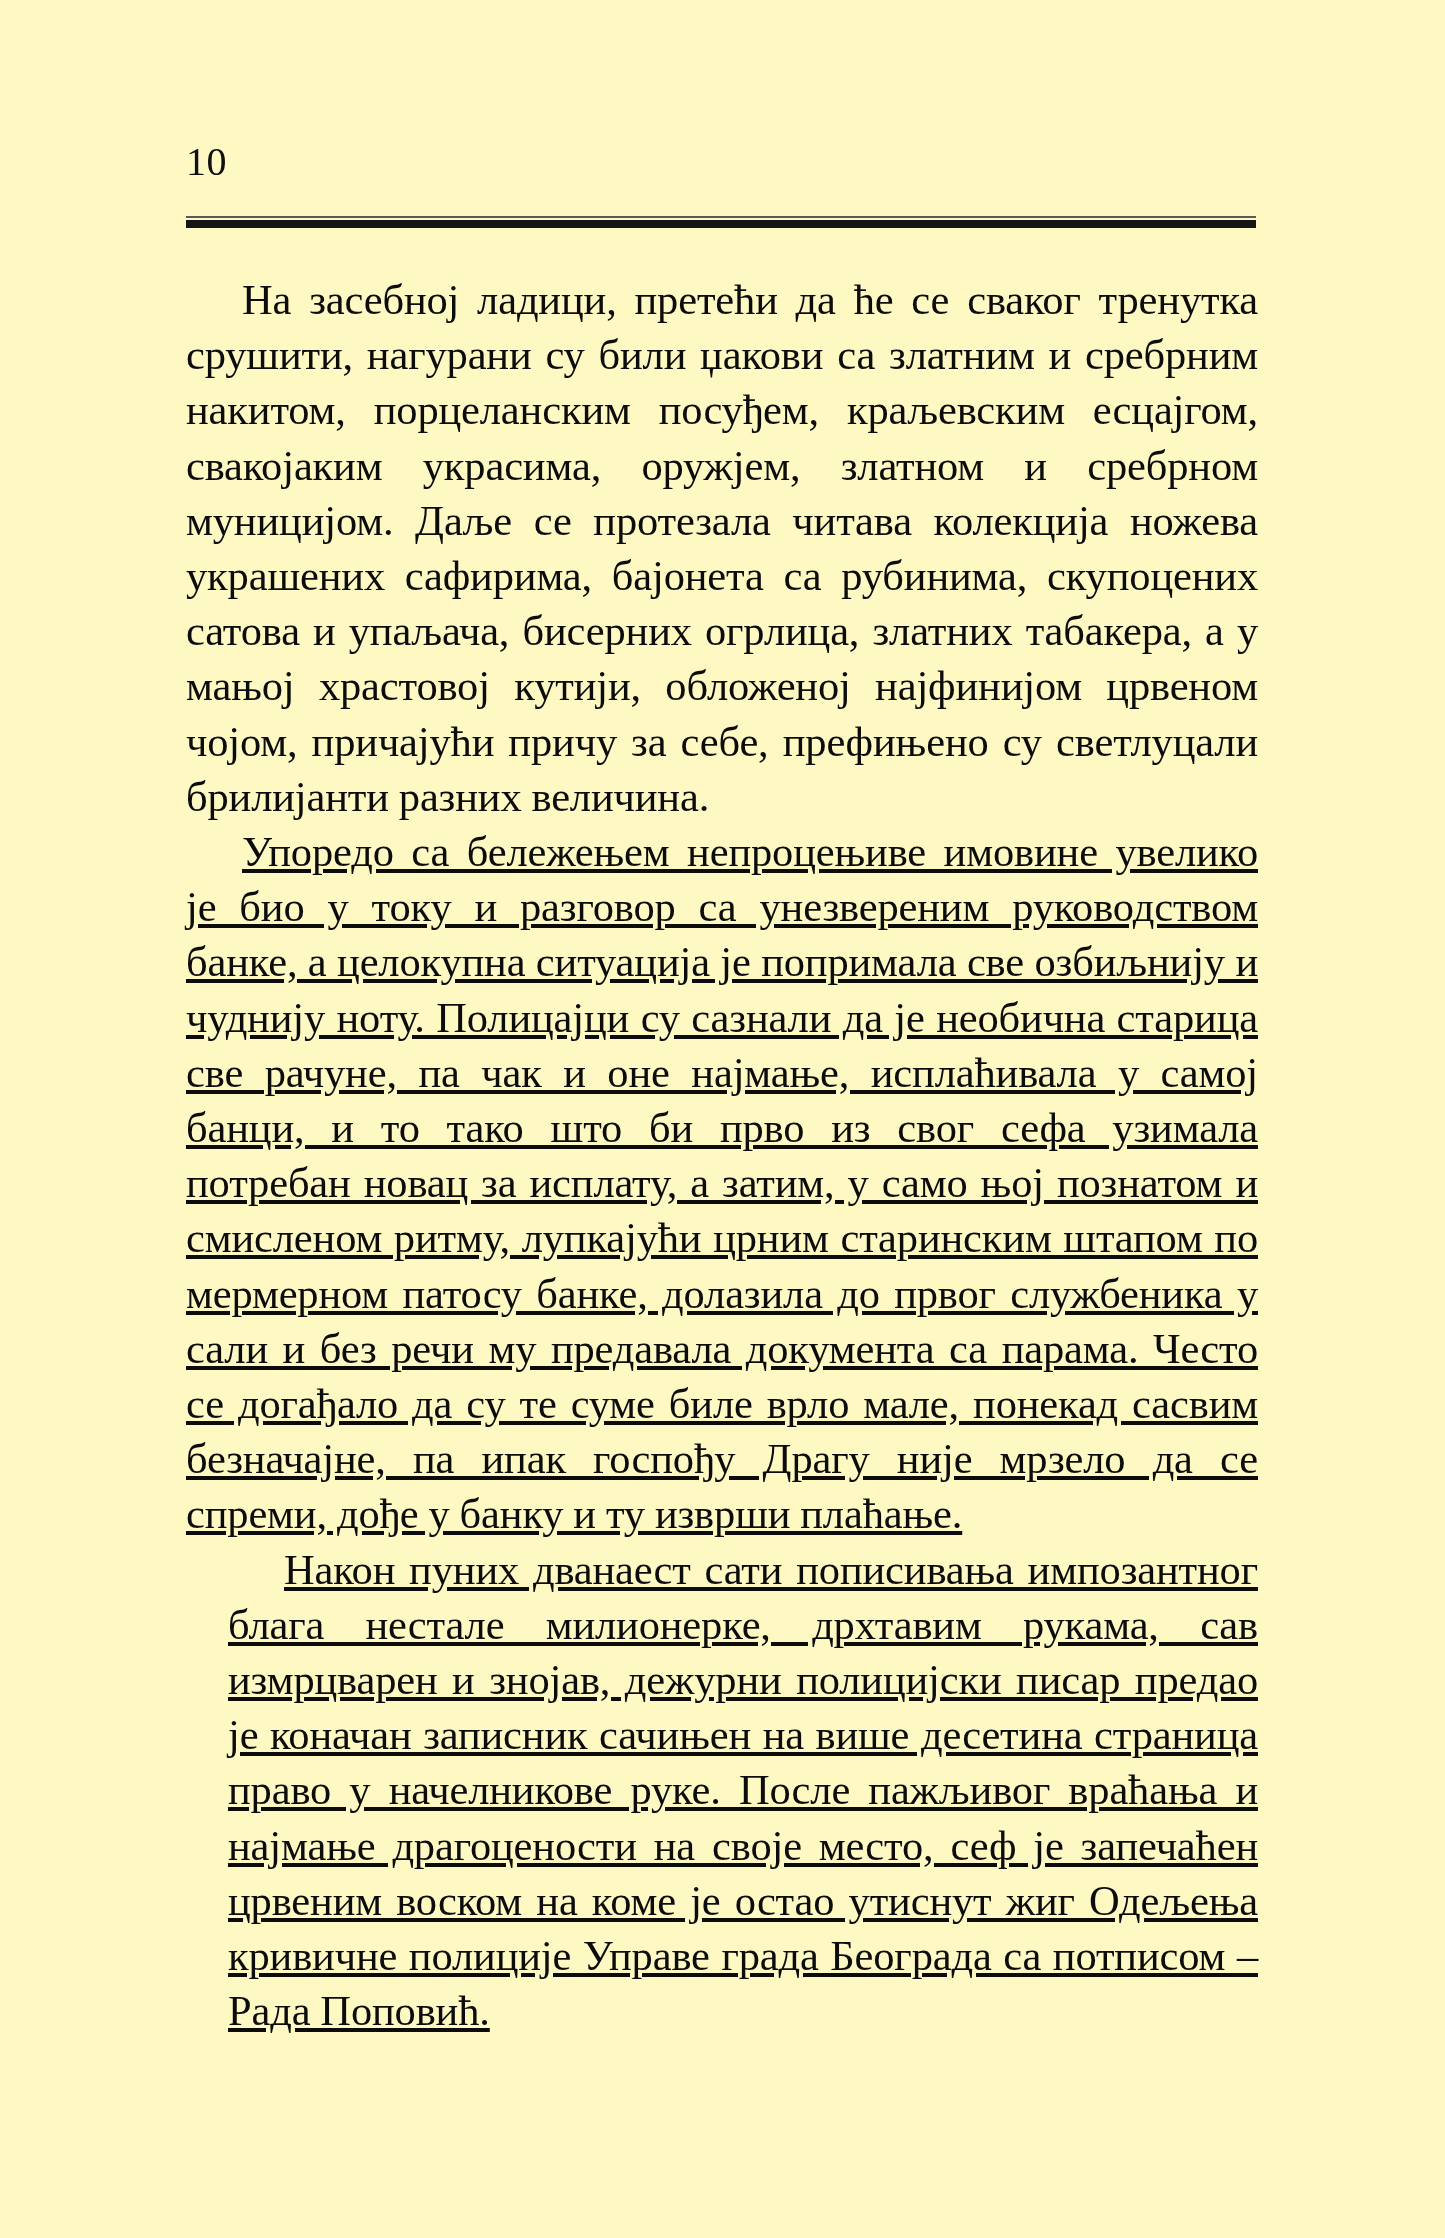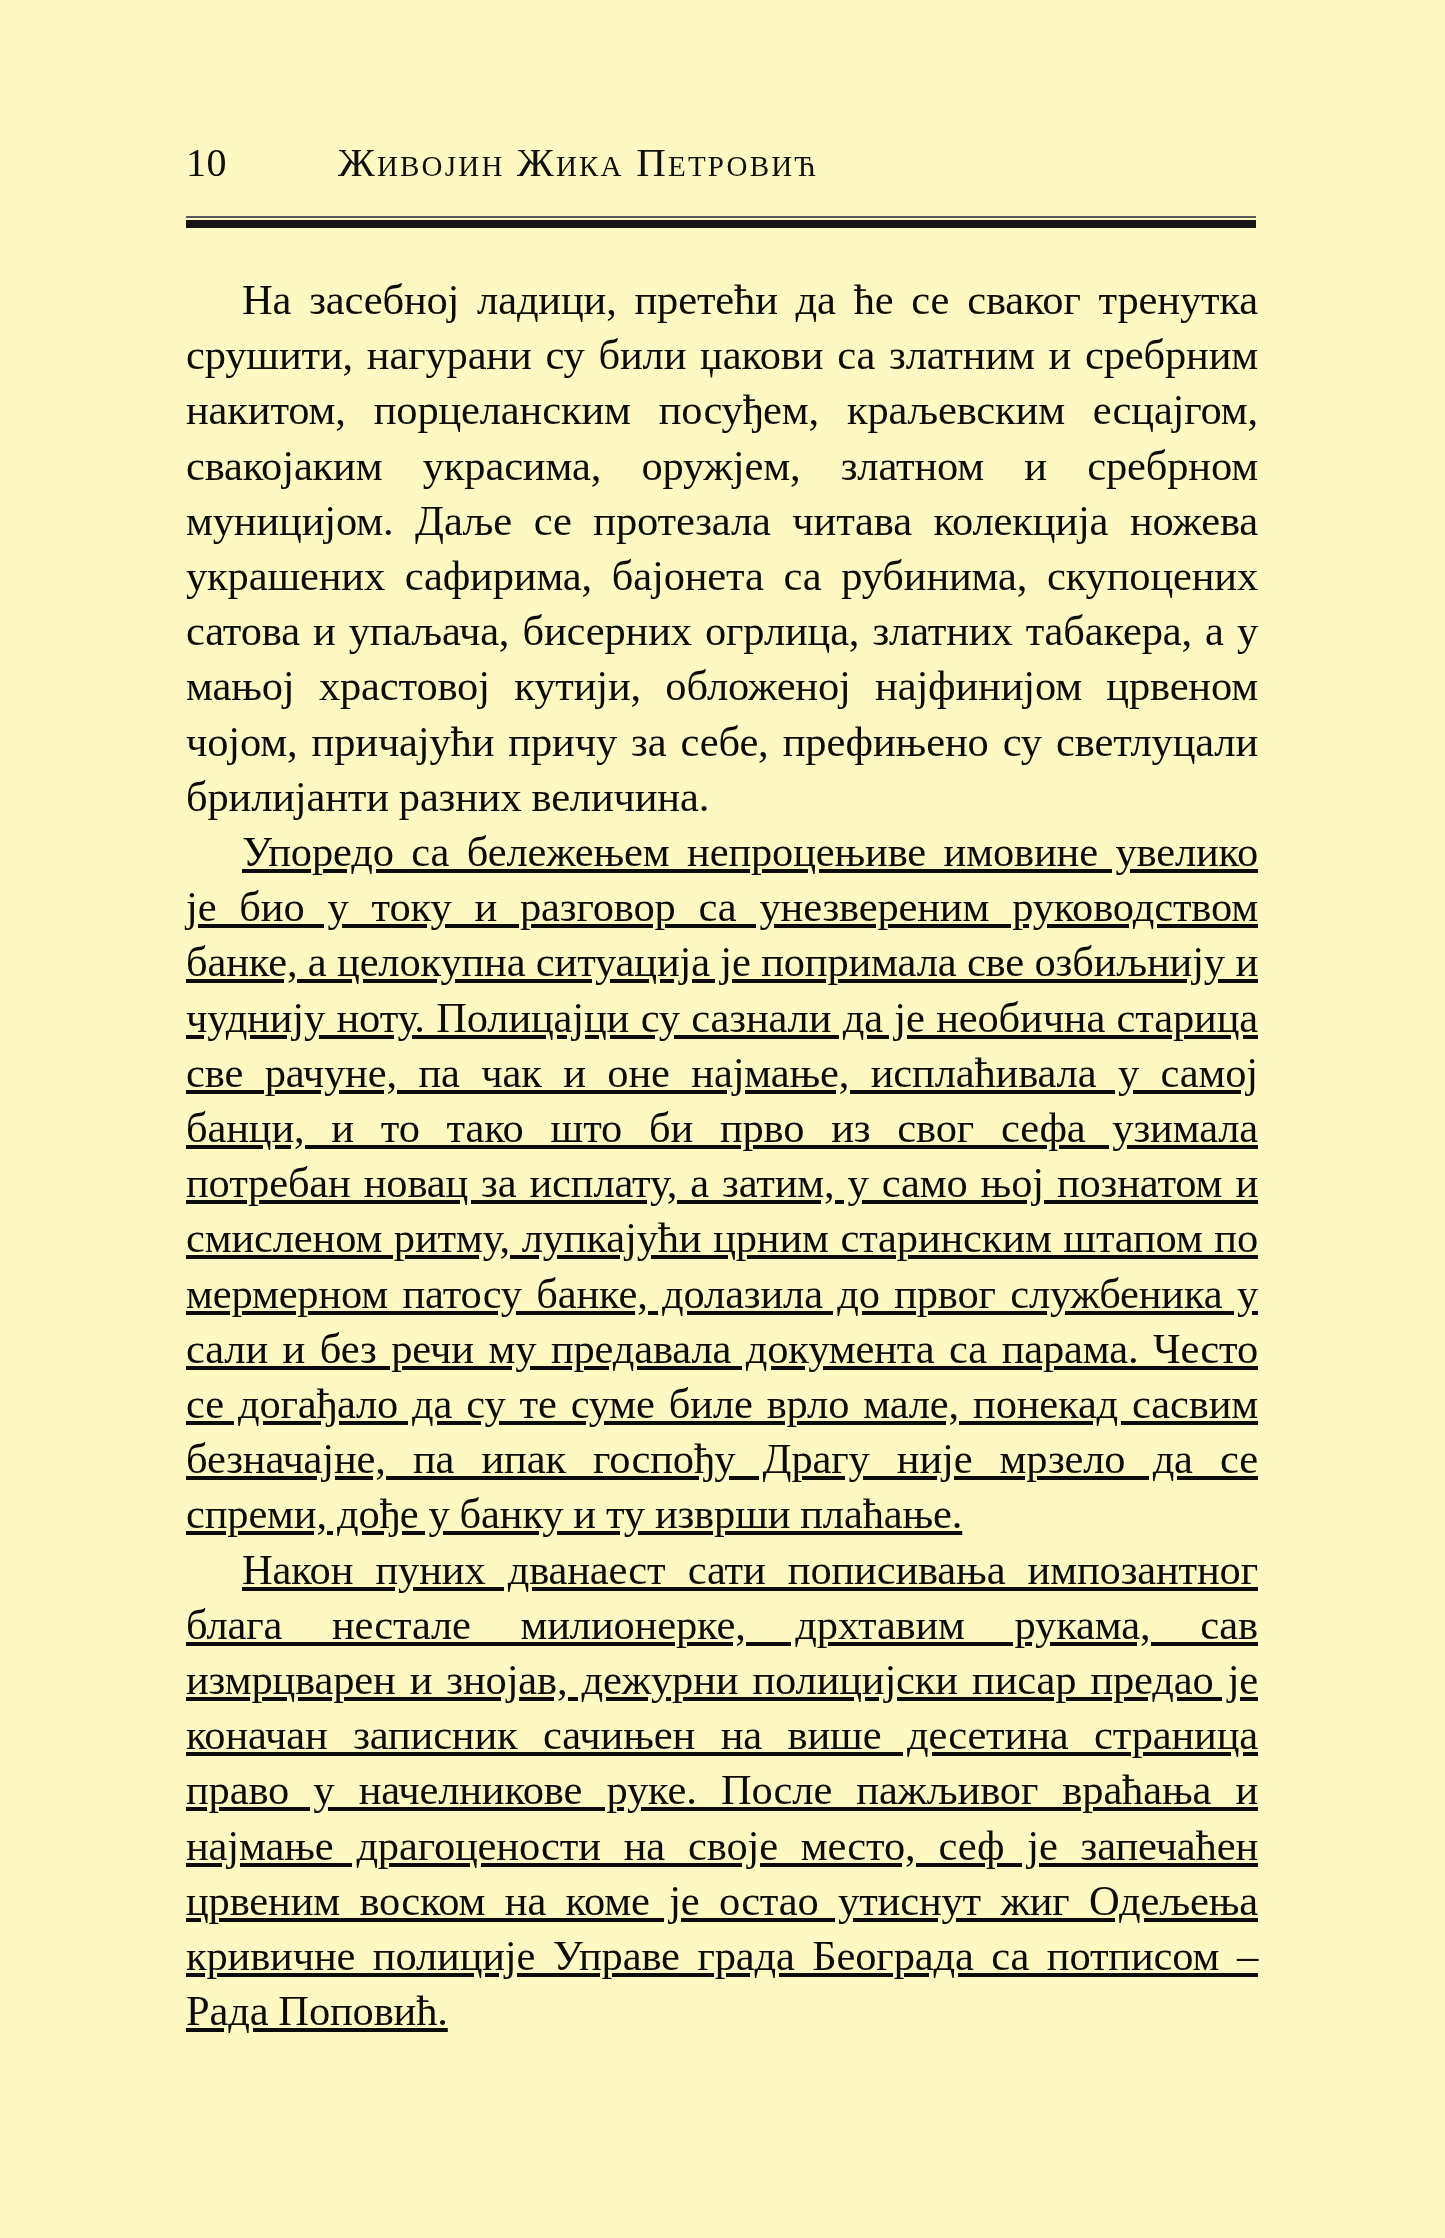--- a/index.html
+++ b/index.html
@@ -92,30 +92,29 @@
     hyphens: none;
     color: #0c0c0c;
   }
 
   .para + .para {
     margin-top: 0;
     text-decoration: underline;
   }
 
   
-  .para:last-child { text-align-last: left; }
+  .para:last-child { text-align-last: left; margin-left: 42px; }
 </style>
 </head>
 <body>
 
 <div class="page">
 
   <div class="header">
     <span class="folio">10</span>
-    <span class="running-title">Живојин Жика Петровић</span>
   </div>
 
   <div class="rule-wrap">
     <div class="rule-hair"></div>
     <div class="rule-thick"></div>
   </div>
 
   <div class="body-block">
     <p class="para">На засебној ладици, претећи да ће се сваког тренутка срушити, нагурани су били џакови са златним и сребрним накитом, порцеланским посуђем, краљевским есцајгом, свакојаким украсима, оружјем, златном и сребрном муницијом. Даље се протезала читава колекција ножева украшених сафирима, бајонета са рубинима, скупоцених сатова и упаљача, бисерних огрлица, златних табакера, а у мањој храстовој кутији, обложеној најфинијом црвеном чојом, причајући причу за себе, префињено су светлуцали брилијанти разних величина.</p>
     <p class="para">Упоредо са бележењем непроцењиве имовине увелико је био у току и разговор са унезвереним руководством банке, а целокупна ситуација је попримала све озбиљнију и чуднију ноту. Полицајци су сазнали да је необична старица све рачуне, па чак и оне најмање, исплаћивала у самој банци, и то тако што би прво из свог сефа узимала потребан новац за исплату, а затим, у само њој познатом и смисленом ритму, лупкајући црним старинским штапом по мермерном патосу банке, долазила до првог службеника у сали и без речи му предавала документа са парама. Често се догађало да су те суме биле врло мале, понекад сасвим безначајне, па ипак госпођу Драгу није мрзело да се спреми, дође у банку и ту изврши плаћање.</p>

